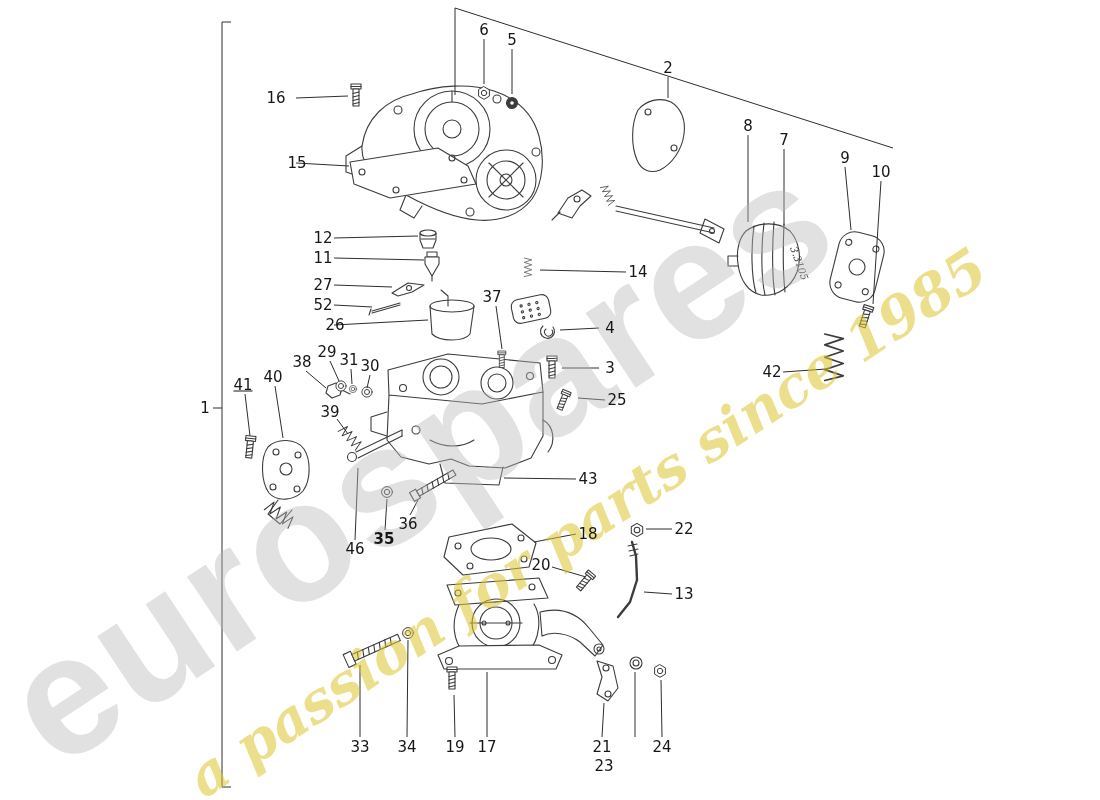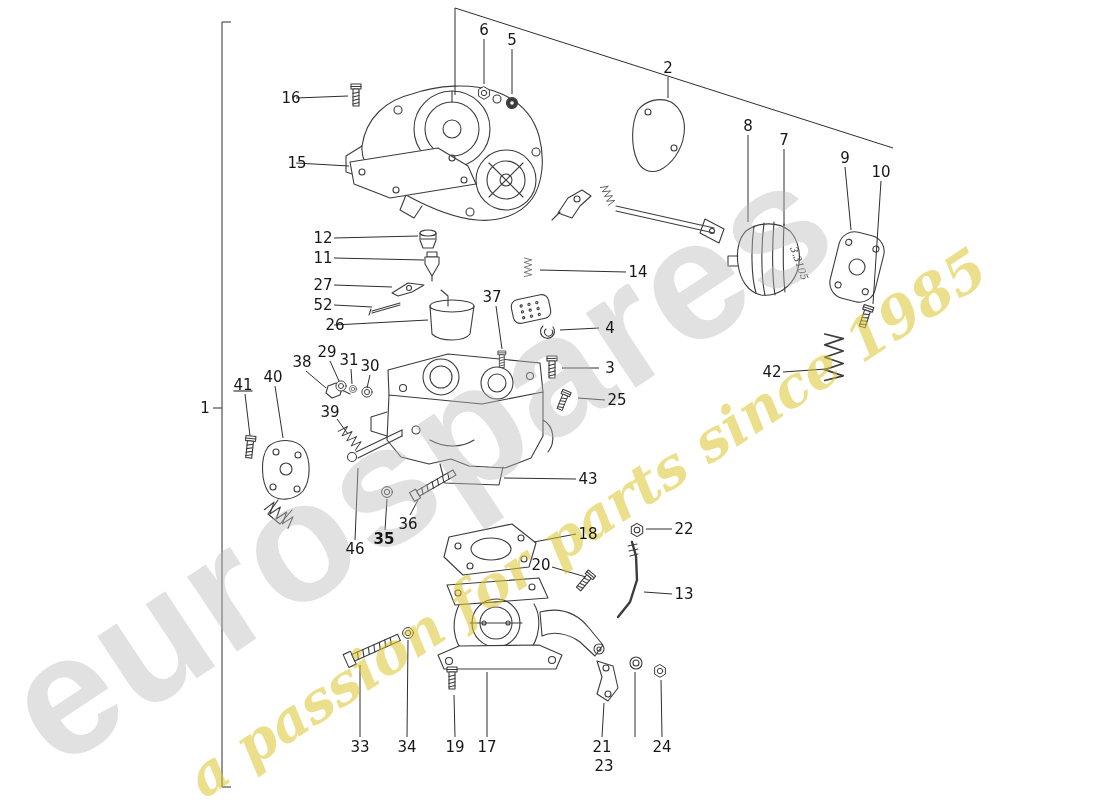--- a/index.html
+++ b/index.html
@@ -341,21 +341,21 @@
       <div class="part-label" style="left: 484px; top: 30px;">6</div>
       <div class="part-label" style="left: 784px; top: 140px;">7</div>
       <div class="part-label" style="left: 748px; top: 126px;">8</div>
       <div class="part-label" style="left: 845px; top: 158px;">9</div>
       <div class="part-label" style="left: 881px; top: 172px;">10</div>
       <div class="part-label" style="left: 323px; top: 258px;">11</div>
       <div class="part-label" style="left: 323px; top: 238px;">12</div>
       <div class="part-label" style="left: 684px; top: 594px;">13</div>
       <div class="part-label" style="left: 638px; top: 272px;">14</div>
       <div class="part-label" style="left: 285px; top: 163px; margin-left: 12px;">15</div>
-      <div class="part-label" style="left: 291px; top: 98px;">16</div>
+      <div class="part-label" style="left: 276px; top: 98px;">16</div>
       <div class="part-label" style="left: 487px; top: 747px;">17</div>
       <div class="part-label" style="left: 588px; top: 534px;">18</div>
       <div class="part-label" style="left: 455px; top: 747px;">19</div>
       <div class="part-label" style="left: 541px; top: 565px;">20</div>
       <div class="part-label" style="left: 602px; top: 747px;">21</div>
       <div class="part-label" style="left: 684px; top: 529px;">22</div>
       <div class="part-label" style="left: 604px; top: 747px; margin-top: 19px;">23</div>
       <div class="part-label" style="left: 662px; top: 747px;">24</div>
       <div class="part-label" style="left: 617px; top: 400px;">25</div>
       <div class="part-label" style="left: 323px; top: 325px; margin-left: 12px;">26</div>

